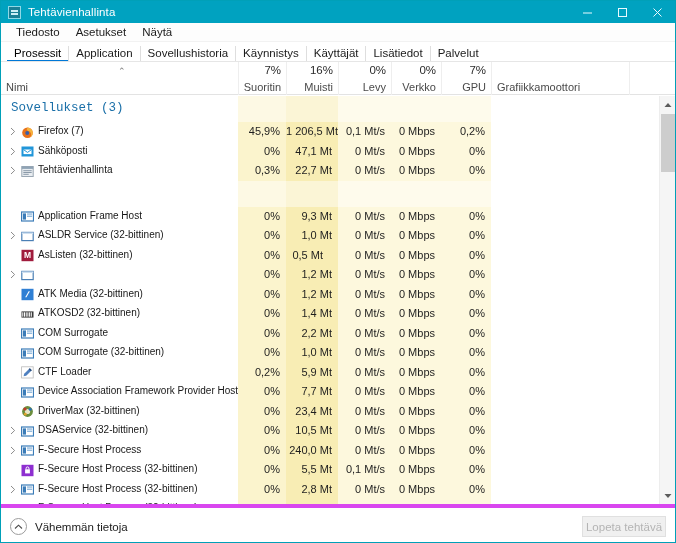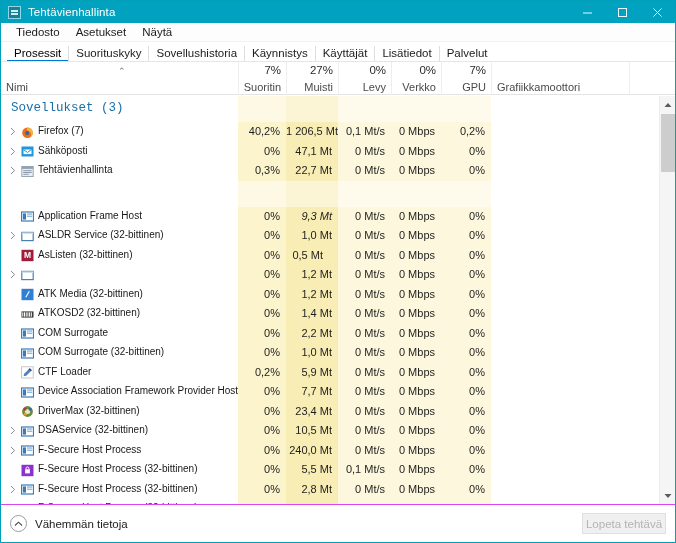--- a/index.html
+++ b/index.html
@@ -244,21 +244,21 @@
     height: 58px;
     background: #cdcdcd;
   }
 
   
   .footer {
     position: absolute;
     left: 0; right: 0; bottom: 0;
     height: 38px;
     background: #ffffff;
-    border-top: 1px solid #d946ef;
+    border-top: 4px solid #d946ef;
   }
   .fewer {
     position: absolute;
     left: 9px; top: 10px;
     display: flex;
     align-items: center;
   }
   .fewer-circle {
     width: 17px; height: 17px;
     border: 1px solid #9c9c9c;
@@ -312,41 +312,41 @@
   </div>
 
   <div class="menubar">
     <div class="menu-item">Tiedosto</div>
     <div class="menu-item">Asetukset</div>
     <div class="menu-item">Näytä</div>
   </div>
 
   <div class="tabstrip">
     <div class="tab active">Prosessit</div>
-    <div class="tab">Suorituskyky</div>
+    <div class="tab">Application</div>
     <div class="tab">Sovellushistoria</div>
     <div class="tab">Käynnistys</div>
     <div class="tab">Käyttäjät</div>
     <div class="tab">Lisätiedot</div>
     <div class="tab">Palvelut</div>
   </div>
 
   <div class="grid">
 
     <div class="thead">
       <div class="th txt first" style="left:0;width:237px;">
         <span class="lbl">Nimi</span>
         <span class="sort-caret">⌃</span>
       </div>
       <div class="th num" style="left:237px;width:48px;">
         <span class="pct">7%</span>
         <span class="lbl">Suoritin</span>
       </div>
       <div class="th num" style="left:285px;width:52px;">
-        <span class="pct">27%</span>
+        <span class="pct">16%</span>
         <span class="lbl">Muisti</span>
       </div>
       <div class="th num" style="left:337px;width:53px;">
         <span class="pct">0%</span>
         <span class="lbl">Levy</span>
       </div>
       <div class="th num" style="left:390px;width:50px;">
         <span class="pct">0%</span>
         <span class="lbl">Verkko</span>
       </div>
@@ -377,21 +377,21 @@
           <div class="cellbg" style="left: 440px; width: 50px; background: rgb(253, 248, 221);"></div>
           <span class="chev"><svg width="6" height="9" viewBox="0 0 6 9">
               <path d="M1 1 L4.6 4.5 L1 8" fill="none" stroke="currentColor" stroke-width="1"></path>
             </svg></span>
           <span class="picon"><svg width="13" height="13" viewBox="0 0 13 13">
               <circle cx="6.5" cy="6.8" r="5.3" fill="#e8701a"></circle>
               <path d="M6.5 1.5 a5.3 5.3 0 0 1 5.3 5.3 a5.3 5.3 0 0 1-3 4.8 a4.2 4.2 0 0 0 .3-5.6 c-1-1.2-2.6-1.1-3.4-2.3z" fill="#f6b33d"></path>
               <circle cx="6.2" cy="6.9" r="2" fill="#3b5fa8"></circle>
             </svg></span>
           <span class="pname">Firefox (7)</span>
-          <span class="cell" style="left: 237px; width: 48px;">40,2%</span>
+          <span class="cell" style="left: 237px; width: 48px;">45,9%</span>
           <span class="cell" style="left: 285px; width: 52px;">1 206,5 Mt</span>
           <span class="cell" style="left: 337px; width: 53px;">0,1 Mt/s</span>
           <span class="cell" style="left: 390px; width: 50px;">0 Mbps</span>
           <span class="cell" style="left: 440px; width: 50px;">0,2%</span>
         </div>
         <div class="row">
           <div class="cellbg" style="left: 237px; width: 48px; background: rgb(251, 244, 205);"></div>
           <div class="cellbg" style="left: 285px; width: 52px; background: rgb(248, 237, 180);"></div>
           <div class="cellbg" style="left: 337px; width: 53px; background: rgb(253, 248, 221);"></div>
           <div class="cellbg" style="left: 390px; width: 50px; background: rgb(253, 248, 221);"></div>
@@ -450,21 +450,21 @@
           <div class="cellbg" style="left: 390px; width: 50px; background: rgb(253, 248, 221);"></div>
           <div class="cellbg" style="left: 440px; width: 50px; background: rgb(253, 248, 221);"></div>
           <span class="picon"><svg width="13" height="13" viewBox="0 0 13 13">
               <rect x="0.5" y="2" width="12" height="9" fill="#ffffff" stroke="#3b7cb8" stroke-width="1.2"></rect>
               <rect x="1.8" y="3.4" width="3.2" height="6.2" fill="#3b7cb8"></rect>
               <rect x="6" y="3.4" width="5.2" height="1.3" fill="#8ab4da"></rect>
               <rect x="6" y="5.6" width="5.2" height="1.3" fill="#8ab4da"></rect>
             </svg></span>
           <span class="pname">Application Frame Host</span>
           <span class="cell" style="left: 237px; width: 48px;">0%</span>
-          <span class="cell" style="left: 285px; width: 52px; font-style: italic;">9,3 Mt</span>
+          <span class="cell" style="left: 285px; width: 52px;">9,3 Mt</span>
           <span class="cell" style="left: 337px; width: 53px;">0 Mt/s</span>
           <span class="cell" style="left: 390px; width: 50px;">0 Mbps</span>
           <span class="cell" style="left: 440px; width: 50px;">0%</span>
           <span class="cell eng" style="left: 490px; width: 138px;"></span>
         </div>
         <div class="row">
           <div class="cellbg" style="left: 237px; width: 48px; background: rgb(251, 244, 205);"></div>
           <div class="cellbg" style="left: 285px; width: 52px; background: rgb(248, 237, 180);"></div>
           <div class="cellbg" style="left: 337px; width: 53px; background: rgb(253, 248, 221);"></div>
           <div class="cellbg" style="left: 390px; width: 50px; background: rgb(253, 248, 221);"></div>

